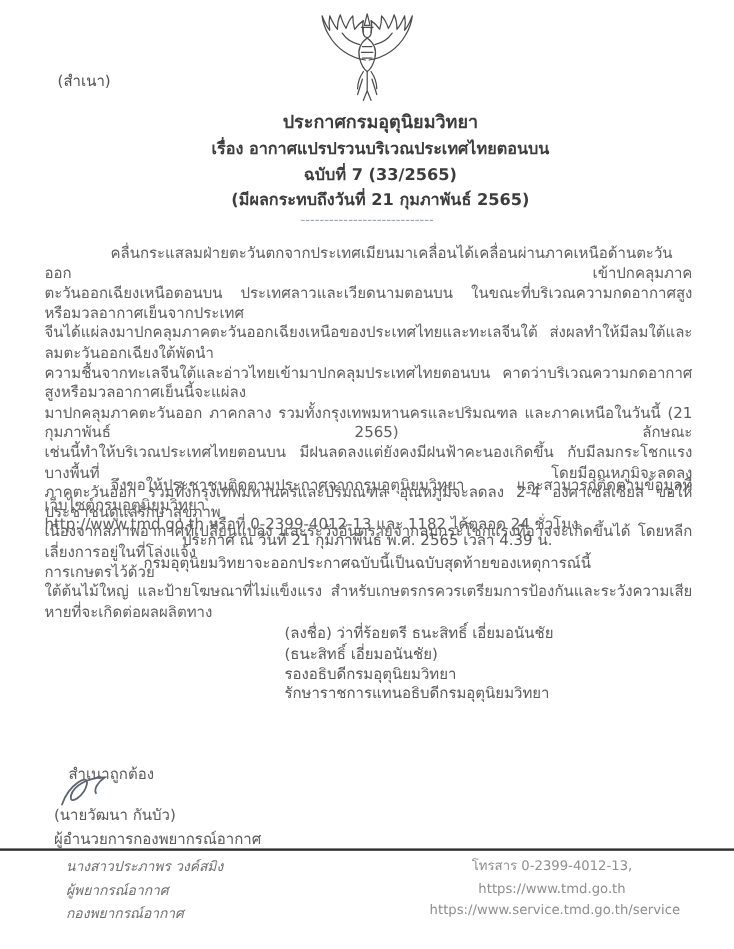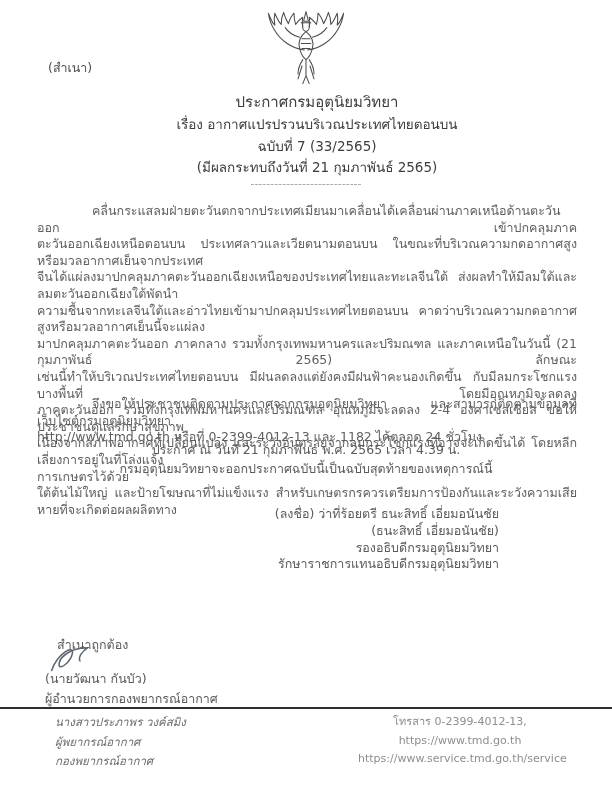--- a/index.html
+++ b/index.html
@@ -2,32 +2,32 @@
 <html lang="th"><head>
 <meta charset="utf-8">
 <style>
   html,body{margin:0;padding:0;background:#fff;}
   .page{
     position:relative;width:612px;height:791px;background:#ffffff;
     font-family:"DejaVu Sans",sans-serif;color:#5f5f5f;overflow:hidden;border-radius:31px;
   }
   .copy-label{position:absolute;left:48px;top:58px;font-size:12.5px;color:#4f4f4f;}
   .emblem{position:absolute;left:258px;top:8px;width:96px;height:84px;}
-  .header-block{position:absolute;left:0;right:0;top:91px;text-align:center;color:#3d3d3d;font-weight:normal;padding-left:22px;}
+  .header-block{position:absolute;left:0;right:0;top:91px;text-align:center;color:#3d3d3d;font-weight:bold;padding-left:22px;}
   .header-title{font-size:15px;line-height:23px;}
   .header-line{font-size:13.5px;line-height:21.5px;}
   .dashes{position:absolute;left:0;right:0;top:177px;text-align:center;color:#9aa0a6;font-size:11px;}
   .para{position:absolute;left:37px;width:540px;font-size:12.5px;color:#5f5f5f;}
   .para > div{line-height:16.6px;text-align:justify;text-align-last:justify;}
   .para > div:first-child{text-indent:55px;}
   .para > div:last-child{text-align-last:left;}
   .para1{top:203px;}
   .para2{top:396px;}
   .issued{position:absolute;left:0;right:0;top:441px;text-align:center;font-size:12.5px;line-height:18.5px;color:#5a5a5a;}
-  .sig-block{position:absolute;left:237px;width:262px;top:506px;text-align:right;font-size:12.5px;line-height:16.8px;color:#5a5a5a;}
+  .sig-block{position:absolute;left:237px;width:262px;top:520px;text-align:left;font-size:12.5px;line-height:16.8px;color:#5a5a5a;}
   .cert-label{position:absolute;left:57px;top:635px;font-size:12.5px;color:#5a5a5a;}
   .cert-sign{position:absolute;left:46px;top:642px;width:66px;height:38px;}
   .cert-name{position:absolute;left:45px;top:669px;font-size:12.5px;color:#5a5a5a;}
   .cert-pos{position:absolute;left:45px;top:689px;font-size:12.5px;color:#5a5a5a;}
   .rule{position:absolute;left:0;right:0;top:707px;height:2px;background:#2f2f2f;}
   .footer-left{position:absolute;left:55px;top:713px;font-size:11.5px;line-height:19.5px;color:#6e6e6e;font-style:italic;}
   .footer-right{position:absolute;left:358px;width:204px;top:713px;text-align:center;font-size:11px;line-height:18.5px;color:#8e8e8e;}
 </style>
 </head>
 <body>

